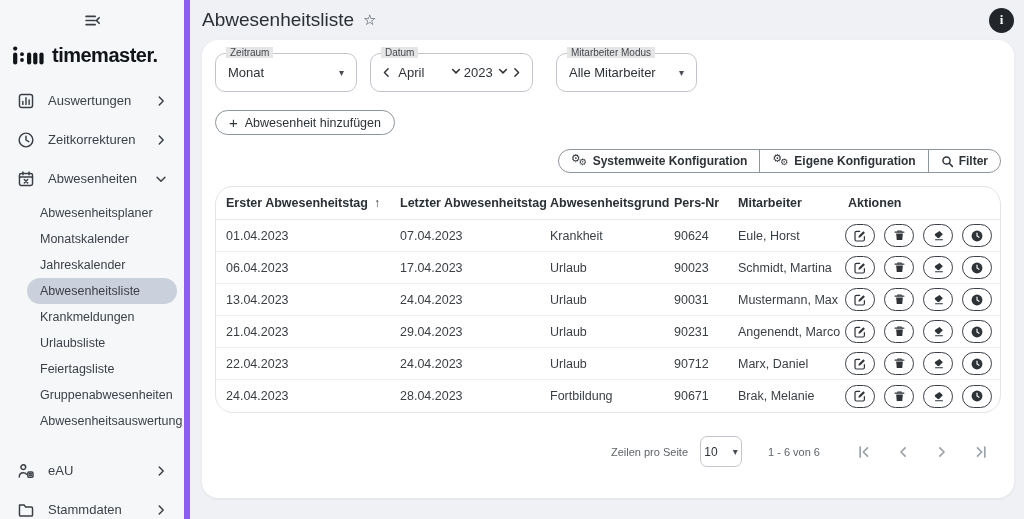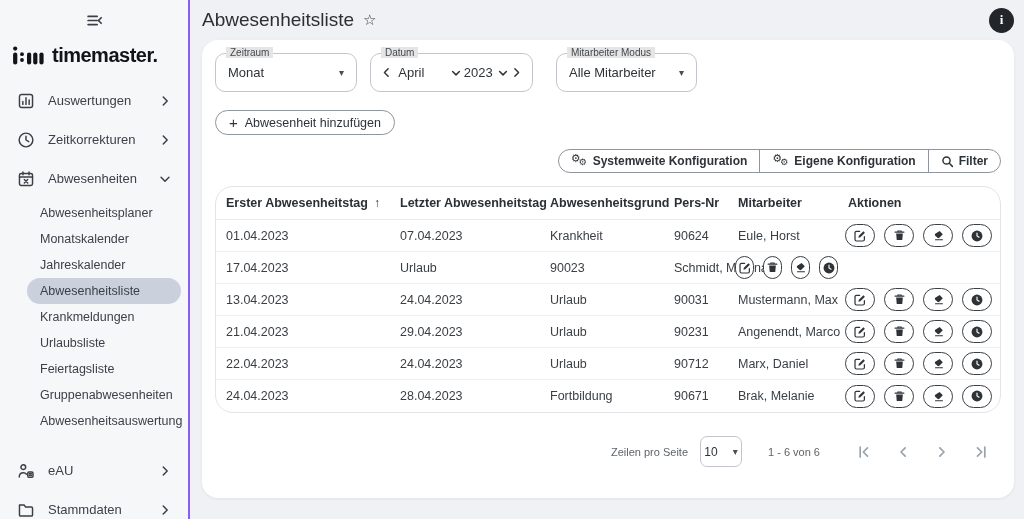--- a/index.html
+++ b/index.html
@@ -9,21 +9,21 @@
     background:#eff1f4;
     color:#2e3338;
     display:flex;
   }
   svg { display:block; }
 
   
   .sidebar {
     width:190px; min-width:190px; height:519px;
     background:#f6f7f9;
-    border-right:2px solid #8b5cf6;
+    border-right:6px solid #8b5cf6;
     overflow:hidden;
   }
   .collapse-row { height:40px; display:flex; align-items:center; justify-content:center; }
   .collapse-btn { cursor:pointer; padding:4px; }
   .logo-row { display:flex; align-items:center; padding:4px 0 14px 13px; }
   .logo-mark { margin-right:7px; }
   .logo-text { font-size:20px; font-weight:800; letter-spacing:-0.5px; color:#111418; }
   .nav-item {
     height:39px; display:flex; align-items:center;
     padding:0 16px 0 17px; cursor:pointer; color:#3c4148;
@@ -66,21 +66,21 @@
   .field-label {
     position:absolute; top:-7px; left:10px; font-size:10px; color:#43484e;
     background:#e5e5e5; padding:0 4px; white-space:nowrap;
   }
   .f-zeitraum { width:142px; padding:0 12px; margin-right:13px; }
   .f-datum { width:163px; padding:0 9px; margin-right:23px; justify-content:space-between; }
   .f-modus { width:141px; padding:0 12px; }
   .field-value { font-size:13px; color:#2e3338; flex:1; }
   .caret { font-size:10px; color:#4a4f55; line-height:1; }
   .chev-btn { cursor:pointer; display:flex; align-items:center; }
-  .dat-part { display:flex; align-items:center; cursor:pointer; }
+  .dat-part { display:flex; align-items:flex-start; cursor:pointer; }
   .dat-text { font-size:13px; }
 
   
   .add-row { margin-top:18px; }
   .btn-outline-pill {
     display:inline-flex; align-items:center; height:25px; padding:0 13px;
     border:1px solid #8f959c; border-radius:999px; background:#fff;
     font-size:12.5px; color:#2e3338; cursor:pointer;
   }
   .plus-ic { font-size:15px; font-weight:500; margin-right:7px; line-height:1; }
@@ -384,20 +384,21 @@
       <button class="action-btn">
         <svg width="14" height="14" viewBox="0 0 16 16">
           <circle cx="8" cy="8" r="6.2" fill="#2e3338"></circle>
           <path d="M8 4.6V8l2.3 1.4" stroke="#fff" stroke-width="1.3" fill="none" stroke-linecap="round"></path>
         </svg>
       </button>
     </div>
   </div>
 
   <div class="t-row">
+    <div class="t-cell">06.04.2023</div>
     <div class="t-cell">17.04.2023</div>
     <div class="t-cell">Urlaub</div>
     <div class="t-cell">90023</div>
     <div class="t-cell">Schmidt, Martina</div>
     <div class="actions-cell">
       <button class="action-btn">
         <svg width="14" height="14" viewBox="0 0 16 16">
           <path d="M13 8.8V12a1.7 1.7 0 0 1-1.7 1.7H4A1.7 1.7 0 0 1 2.3 12V4.3A1.7 1.7 0 0 1 4 2.6h3.6" fill="none" stroke="#2e3338" stroke-width="1.4" stroke-linecap="round"></path>
           <path d="M6.2 9.9l.5-2.2 5.2-5.2 1.7 1.7-5.2 5.2z" fill="#2e3338"></path>
         </svg>

